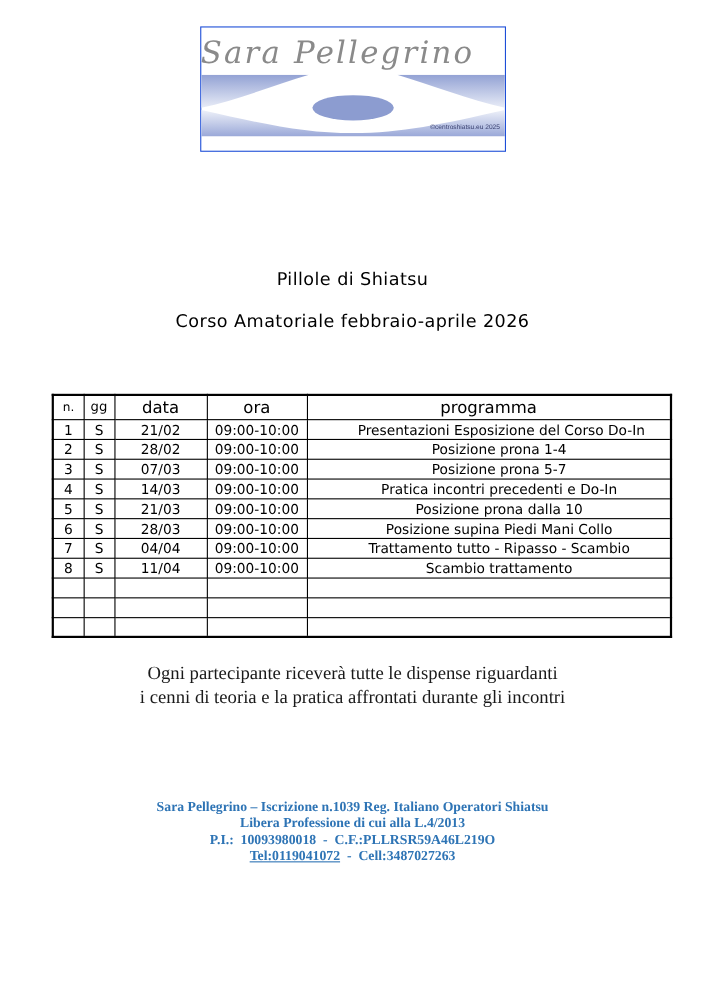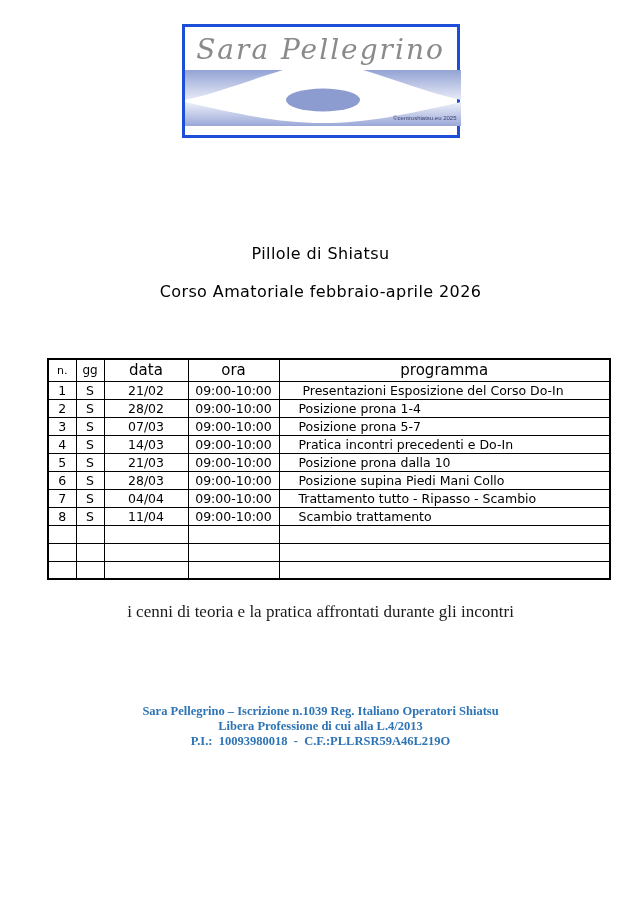--- a/index.html
+++ b/index.html
@@ -10,22 +10,22 @@
     margin: 0 auto;
     background: #ffffff;
     overflow: hidden;
     font-family: "DejaVu Sans", sans-serif;
   }
 
   
   .logo-box {
     width: 278px; height: 114px;
     margin: 24px auto 0;
-    border: 3px solid #1d4ed8;
-    text-align: center;
+    border: 1px solid #1d4ed8;
+    text-align: left;
     background: #ffffff;
   }
   .logo-name {
     padding-top: 6px;
     font-family: "DejaVu Serif", serif;
     font-style: italic;
     font-size: 28px;
     line-height: 34px;
     letter-spacing: 2px;
     color: #8a8a8a;
@@ -89,21 +89,21 @@
     overflow: hidden;
     color: #000;
   }
   .course-table thead tr { height: 22px; }
   .course-table thead th { font-size: 15px; }
   .course-table thead th.hdr-sm { font-size: 11px; }
   .course-table thead th.hdr-gg { font-size: 12px; }
   .course-table tbody tr { height: 18px; }
   .course-table tbody td { font-size: 12.5px; }
   .course-table td.prog {
-    text-align: left;
+    text-align: center;
     padding-left: 19px;
     white-space: pre;
   }
   .col-n { width: 28px; } .col-gg { width: 28px; }
   .col-data { width: 84px; } .col-ora { width: 91px; }
   .col-prog { width: 331px; }
 
   
   .note {
     margin-top: 21px;
@@ -251,22 +251,24 @@
         <td></td>
           <td></td>
           <td></td>
           <td></td>
           <td></td>
       </tr>
     </tbody>
   </table>
 
   <div class="note">
+    <div>Ogni partecipante riceverà tutte le dispense riguardanti</div>
     <div>i cenni di teoria e la pratica affrontati durante gli incontri</div>
   </div>
 
   <div class="footer">
     <div>Sara Pellegrino – Iscrizione n.1039 Reg. Italiano Operatori Shiatsu</div>
     <div>Libera Professione di cui alla L.4/2013</div>
     <div class="pre">P.I.:  10093980018  -  C.F.:PLLRSR59A46L219O</div>
+    <div><span class="link">Tel:0119041072</span><span class="pre">  -  </span><span>Cell:3487027263</span></div>
   </div>
 
 </div>
 
 </body></html>

